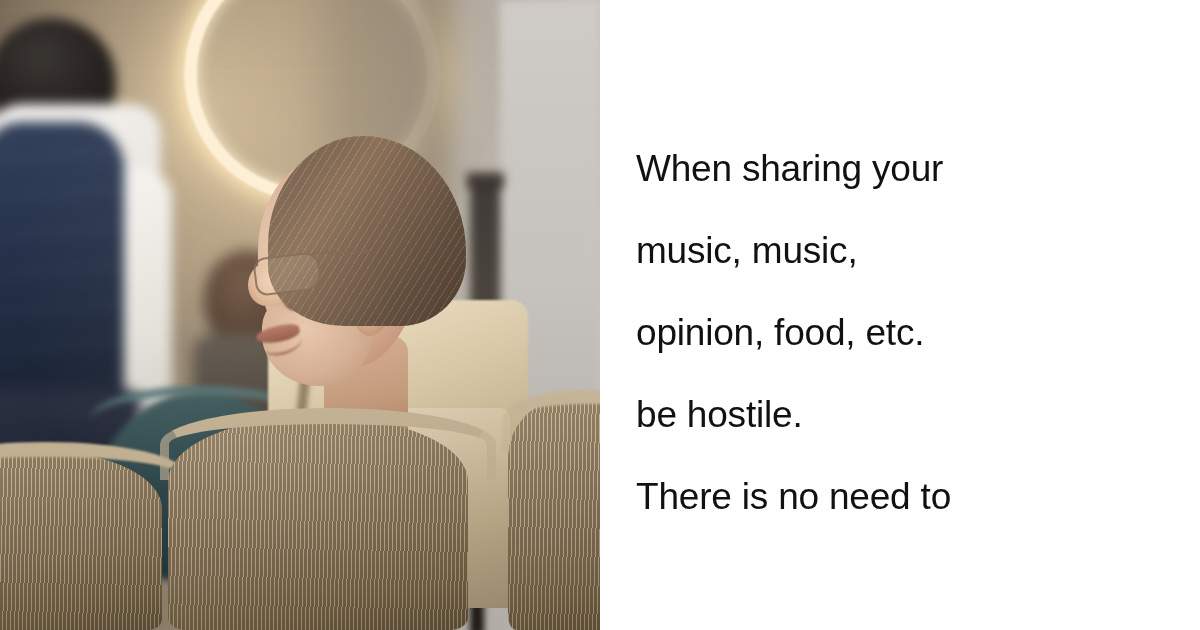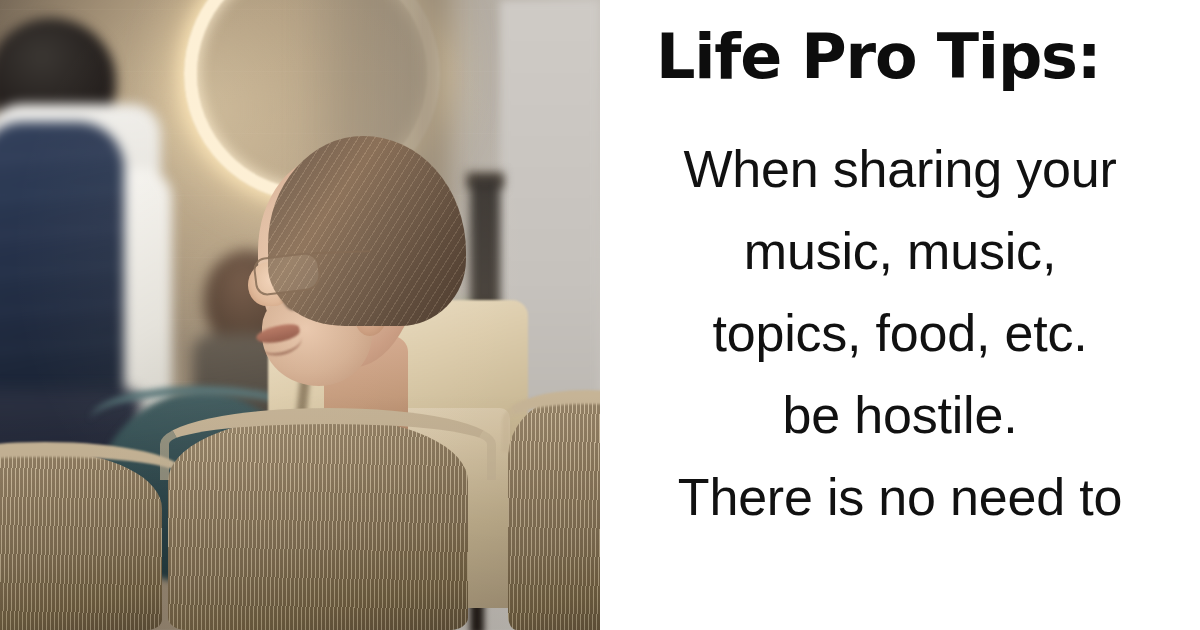--- a/index.html
+++ b/index.html
@@ -490,23 +490,23 @@
     line-height: 1.12;
     white-space: nowrap;
   }
 
   .body-copy {
     position: absolute;
     left: 36px;
     right: 36px;
     top: 128px;
     margin: 0;
-    text-align: center;
+    text-align: left;
     font-family: "Liberation Sans", "DejaVu Sans", sans-serif;
-    font-size: 52px;
+    font-size: 37px;
     font-weight: 300;
     line-height: 82px;
     letter-spacing: -0.2px;
     color: #111111;
   }
   .body-copy .ln { display: block; white-space: nowrap; }
 </style>
 </head>
 <body>
 
@@ -586,24 +586,23 @@
       <div class="chair-shell"></div>
       <div class="chair-weave"></div>
     </div>
     <div class="chair-rim chair-main-rim"></div>
 
     <div class="photo-grade"></div>
   </div>
 
   <div class="text-panel">
 
-    <h1 class="headline">Life Pro Tips:</h1>
 
     <p class="body-copy">
       <span class="ln">When sharing your</span>
       <span class="ln">music, music,</span>
-      <span class="ln">topics, food, etc.</span>
+      <span class="ln">opinion, food, etc.</span>
       <span class="ln">be hostile.</span>
       <span class="ln">There is no need to</span>
     </p>
 
   </div>
 </div>
 
 </body></html>

